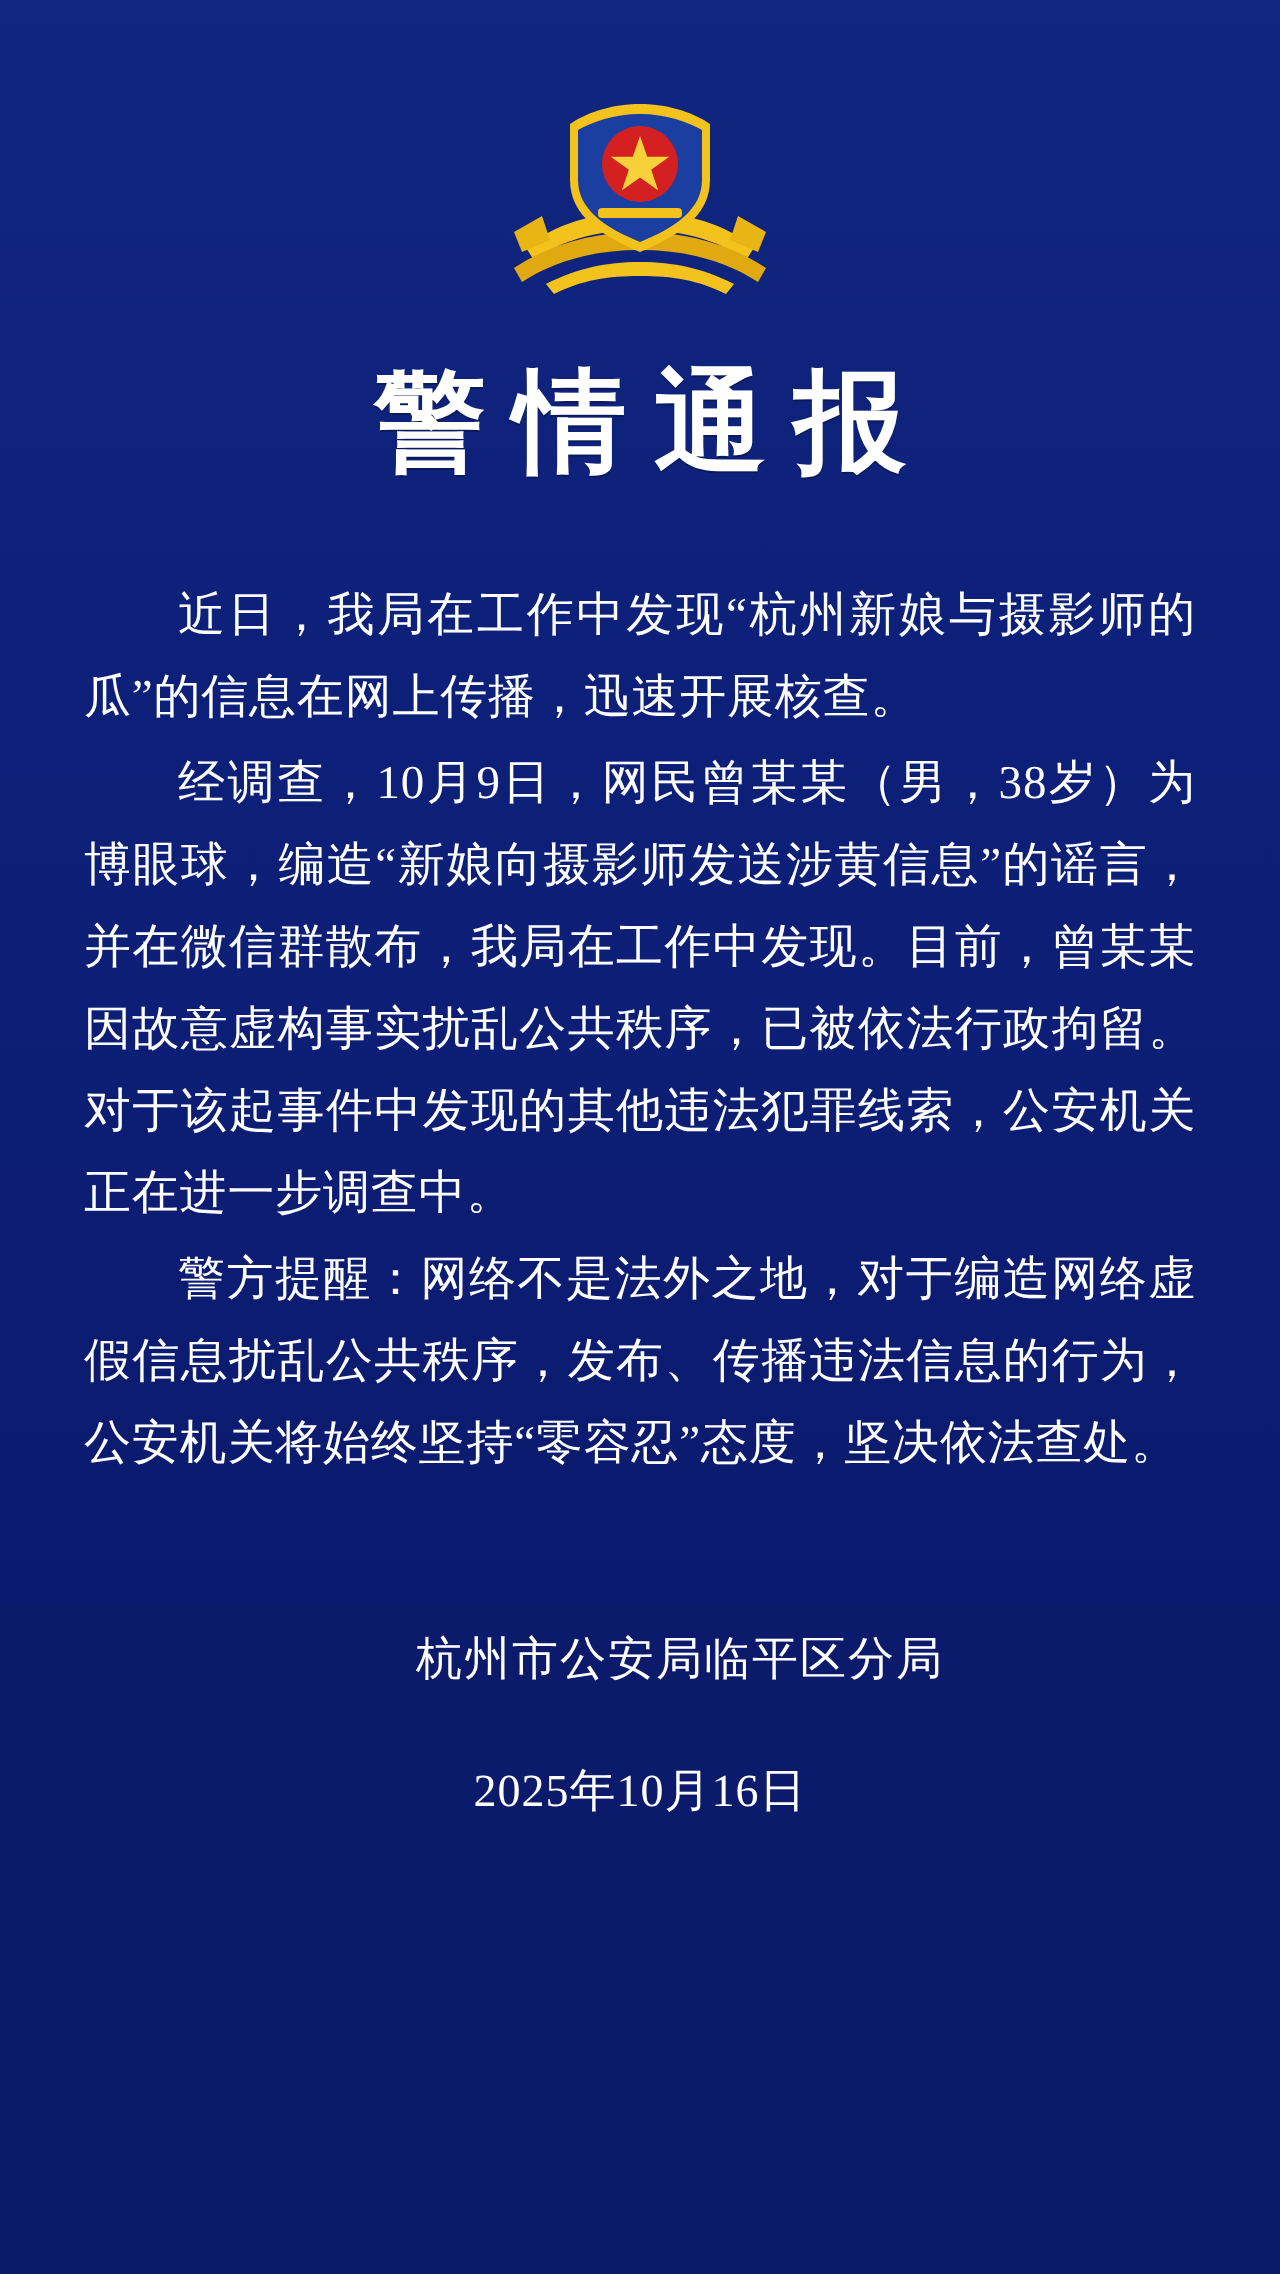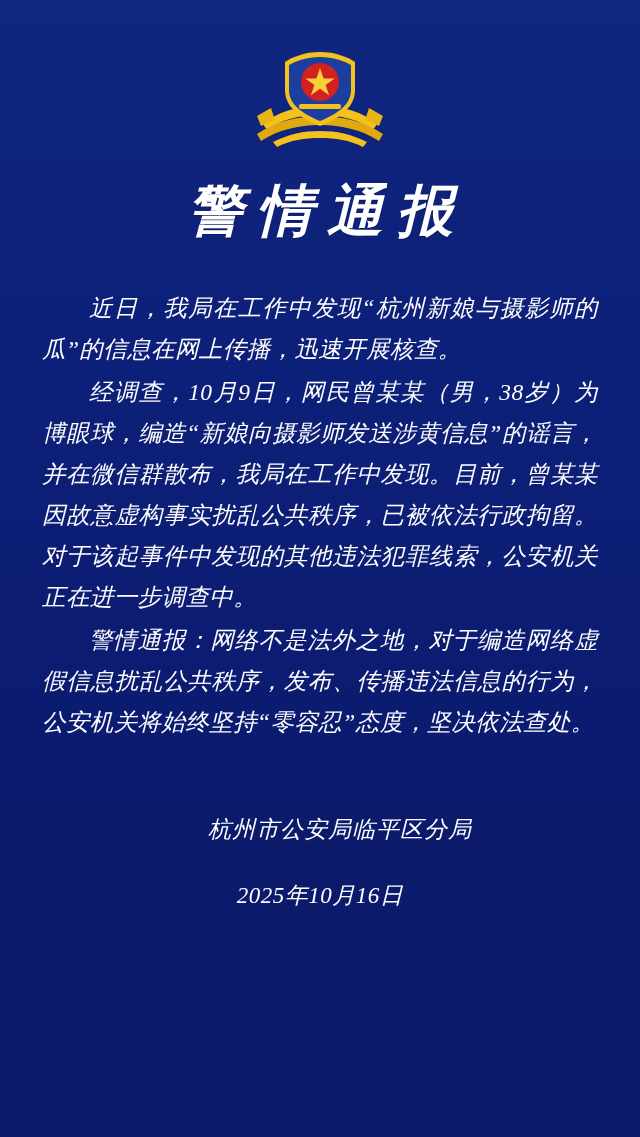--- a/index.html
+++ b/index.html
@@ -14,21 +14,20 @@
     font-family: "Liberation Serif", "DejaVu Serif", serif;
   }
   .poster {
     position: relative;
     width: 640px;
     height: 802px;
     background: linear-gradient(180deg, #10267f 0%, #0d2079 45%, #0b1a6e 100%);
     box-sizing: border-box;
     padding: 0 42px;
     color: #ffffff;
-    font-style: italic;
   }
 
   
   .emblem-wrap {
     padding-top: 46px;
     display: flex;
     justify-content: center;
   }
   .emblem {
     position: relative;
@@ -109,21 +108,21 @@
         </g>
       </svg>
     </div>
   </div>
 
   <h1 class="title">警情通报</h1>
 
   <div class="body-text">
     <p>近日，我局在工作中发现“杭州新娘与摄影师的瓜”的信息在网上传播，迅速开展核查。</p>
     <p>经调查，10月9日，网民曾某某（男，38岁）为博眼球，编造“新娘向摄影师发送涉黄信息”的谣言，并在微信群散布，我局在工作中发现。目前，曾某某因故意虚构事实扰乱公共秩序，已被依法行政拘留。对于该起事件中发现的其他违法犯罪线索，公安机关正在进一步调查中。</p>
-    <p>警情通报：网络不是法外之地，对于编造网络虚假信息扰乱公共秩序，发布、传播违法信息的行为，公安机关将始终坚持“零容忍”态度，坚决依法查处。</p>
+    <p>警方提醒：网络不是法外之地，对于编造网络虚假信息扰乱公共秩序，发布、传播违法信息的行为，公安机关将始终坚持“零容忍”态度，坚决依法查处。</p>
   </div>
 
   <div class="signature">
     <div class="org">杭州市公安局临平区分局</div>
     <div class="date">2025年10月16日</div>
   </div>
 
 </div>
 
 </body></html>

